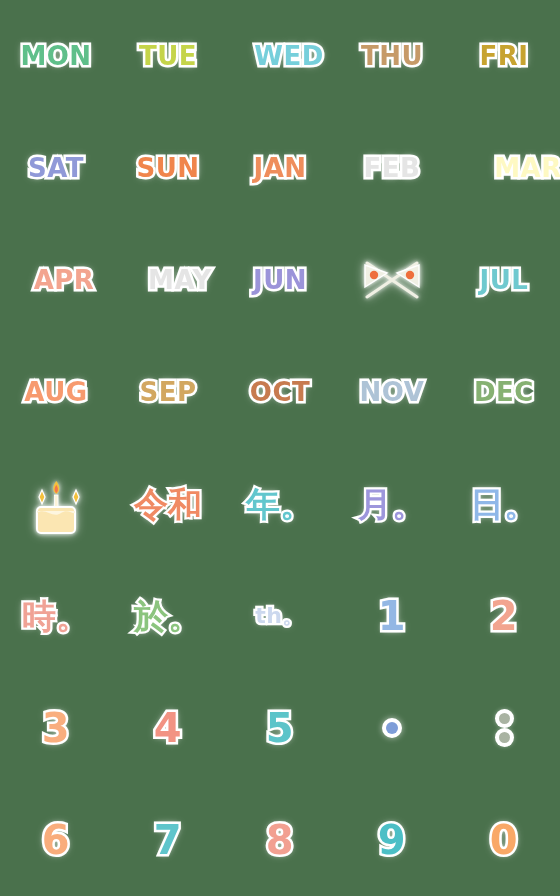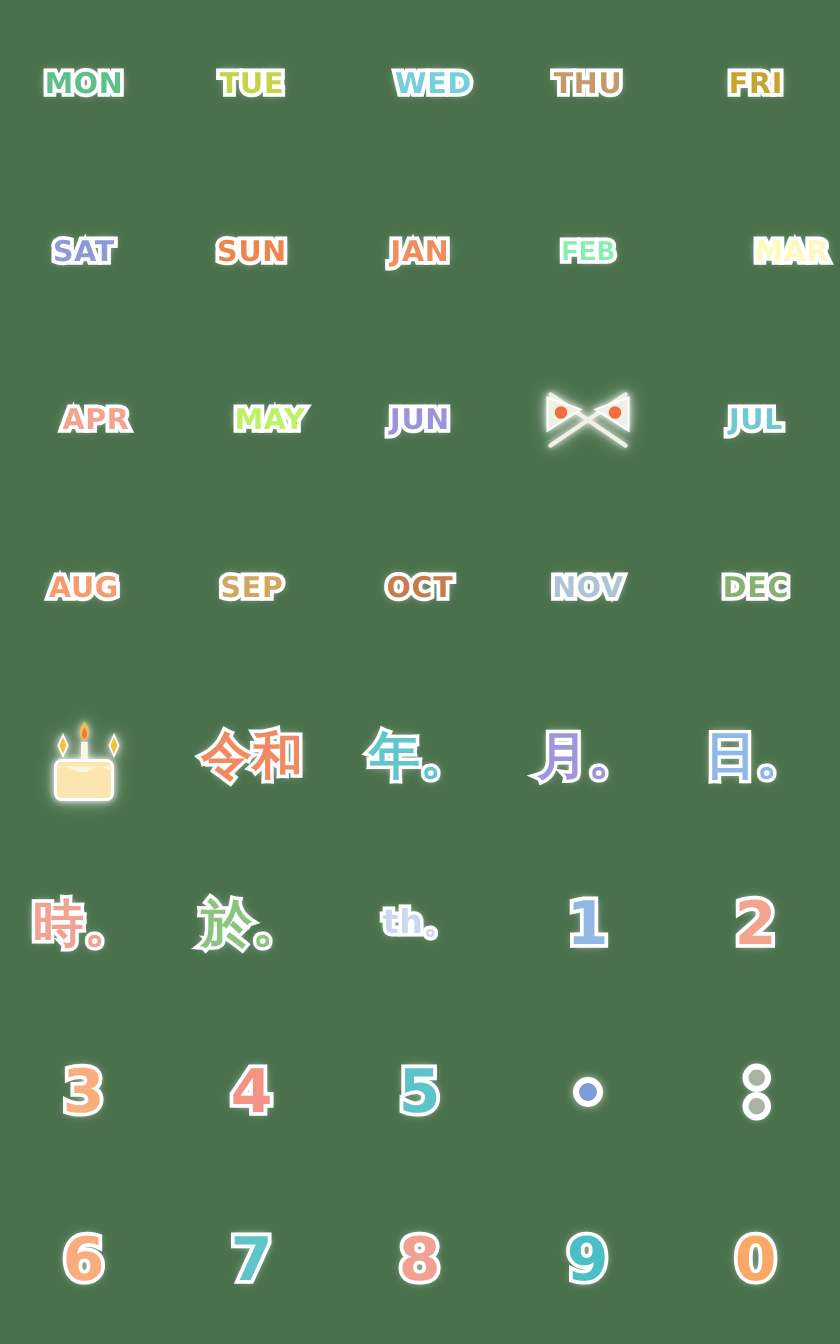--- a/index.html
+++ b/index.html
@@ -39,21 +39,21 @@
     display:flex;
     align-items:center;
     justify-content:center;
     position:relative;
   }
 
   
   .sticker {
     font-family:"DejaVu Sans", sans-serif;
     font-weight:bold;
-    font-size:19px;
+    font-size:26px;
     letter-spacing:0.5px;
     line-height:1;
     white-space:nowrap;
     -webkit-text-stroke:5px #ffffff;
     paint-order:stroke fill;
     text-shadow:
        0 0 2px rgba(255,255,255,.95),
        0 0 5px rgba(255,255,255,.8),
        0 0 8px rgba(255,255,255,.5);
   }
@@ -134,30 +134,30 @@
       <div class="cell">
         <span class="sticker" style="color: rgb(144, 153, 216);">SAT</span>
       </div>
       <div class="cell">
         <span class="sticker" style="color: rgb(240, 133, 76); text-align: center;">SUN</span>
       </div>
       <div class="cell">
         <span class="sticker" style="color: rgb(239, 141, 92);">JAN</span>
       </div>
       <div class="cell">
-        <span class="sticker" style="color: #86efac; font-family: Liberation Mono, monospace;">FEB</span>
+        <span class="sticker" style="color: #e5e5e5;">FEB</span>
       </div>
       <div class="cell">
         <span class="sticker" style="color: #fef9c3; padding-left: 48px;">MAR</span>
       </div>
       <div class="cell">
         <span class="sticker" style="color: rgb(243, 164, 143); margin-left: 16px;">APR</span>
       </div>
       <div class="cell">
-        <span class="sticker" style="color: #bef264; padding-left: 24px;">MAY</span>
+        <span class="sticker" style="color: #e5e5e5; padding-left: 24px;">MAY</span>
       </div>
       <div class="cell">
         <span class="sticker" style="color: rgb(155, 148, 217);">JUN</span>
       </div>
       <div class="cell">
         <div class="flags-wrap">
   <svg viewBox="0 0 66 46" width="66" height="46">
     <g stroke="#f0f0e4" stroke-width="3" stroke-linecap="round">
       <line x1="8" y1="6" x2="58" y2="40"></line>
       <line x1="58" y1="6" x2="8" y2="40"></line>

